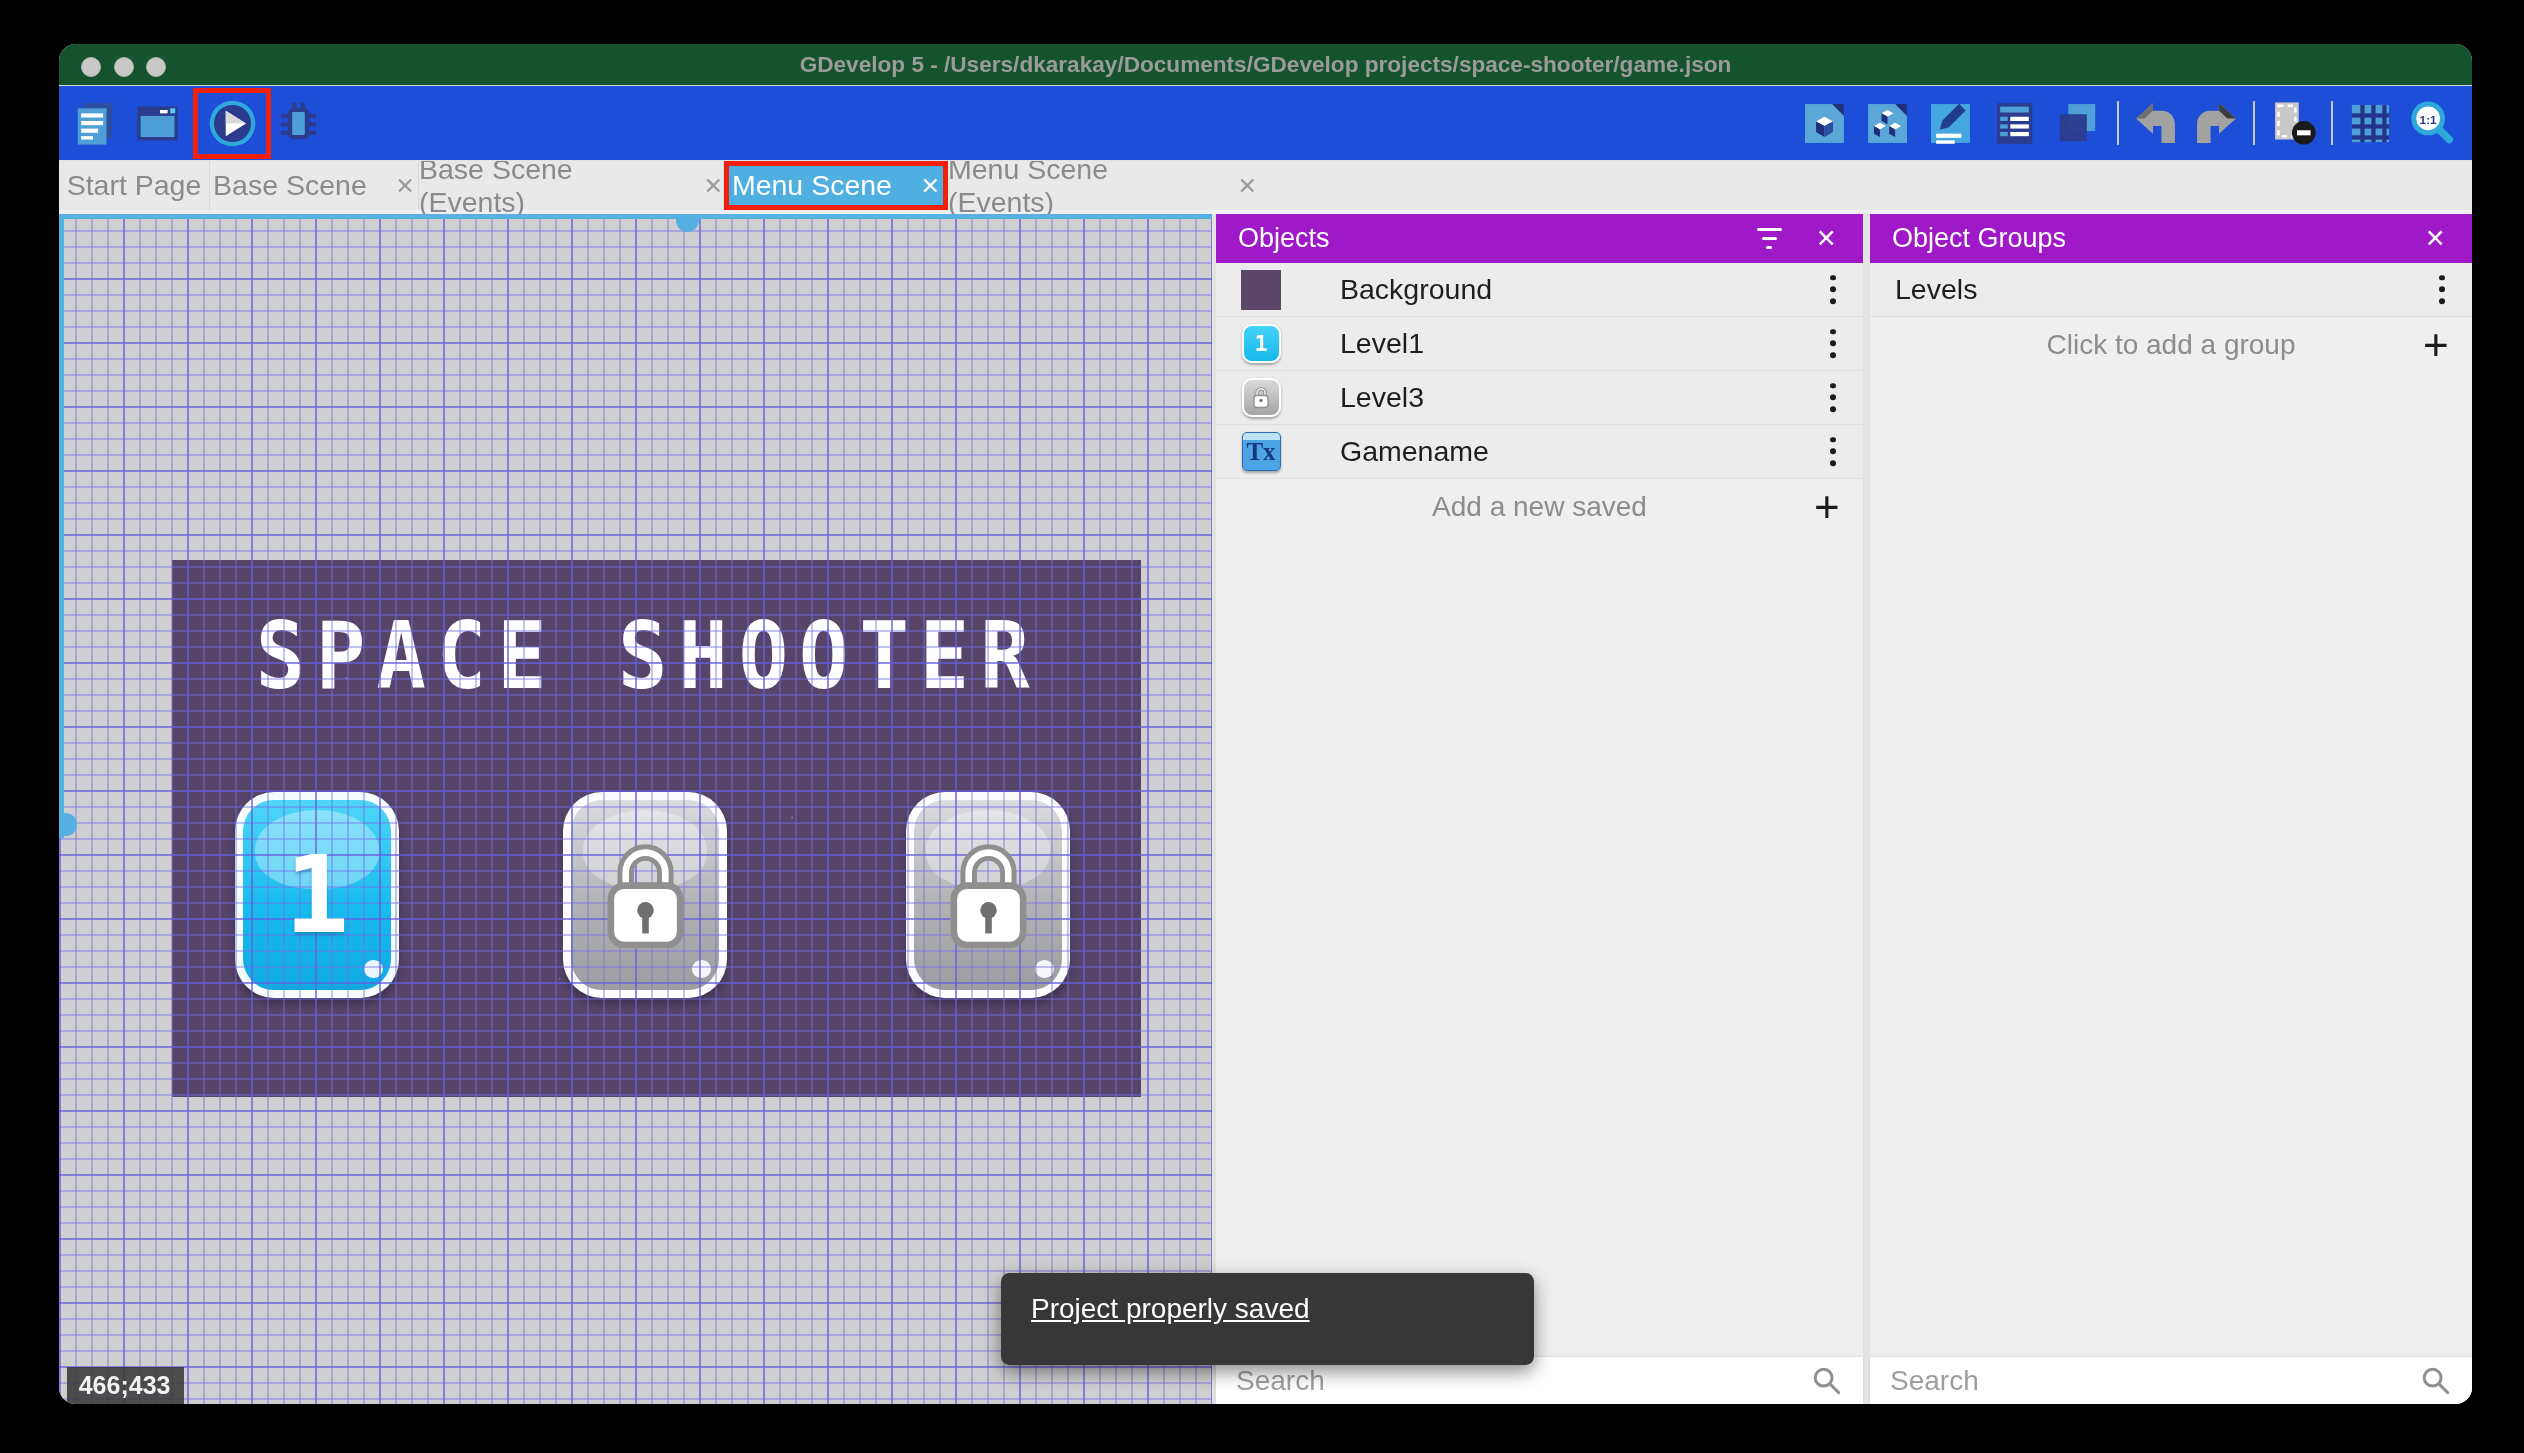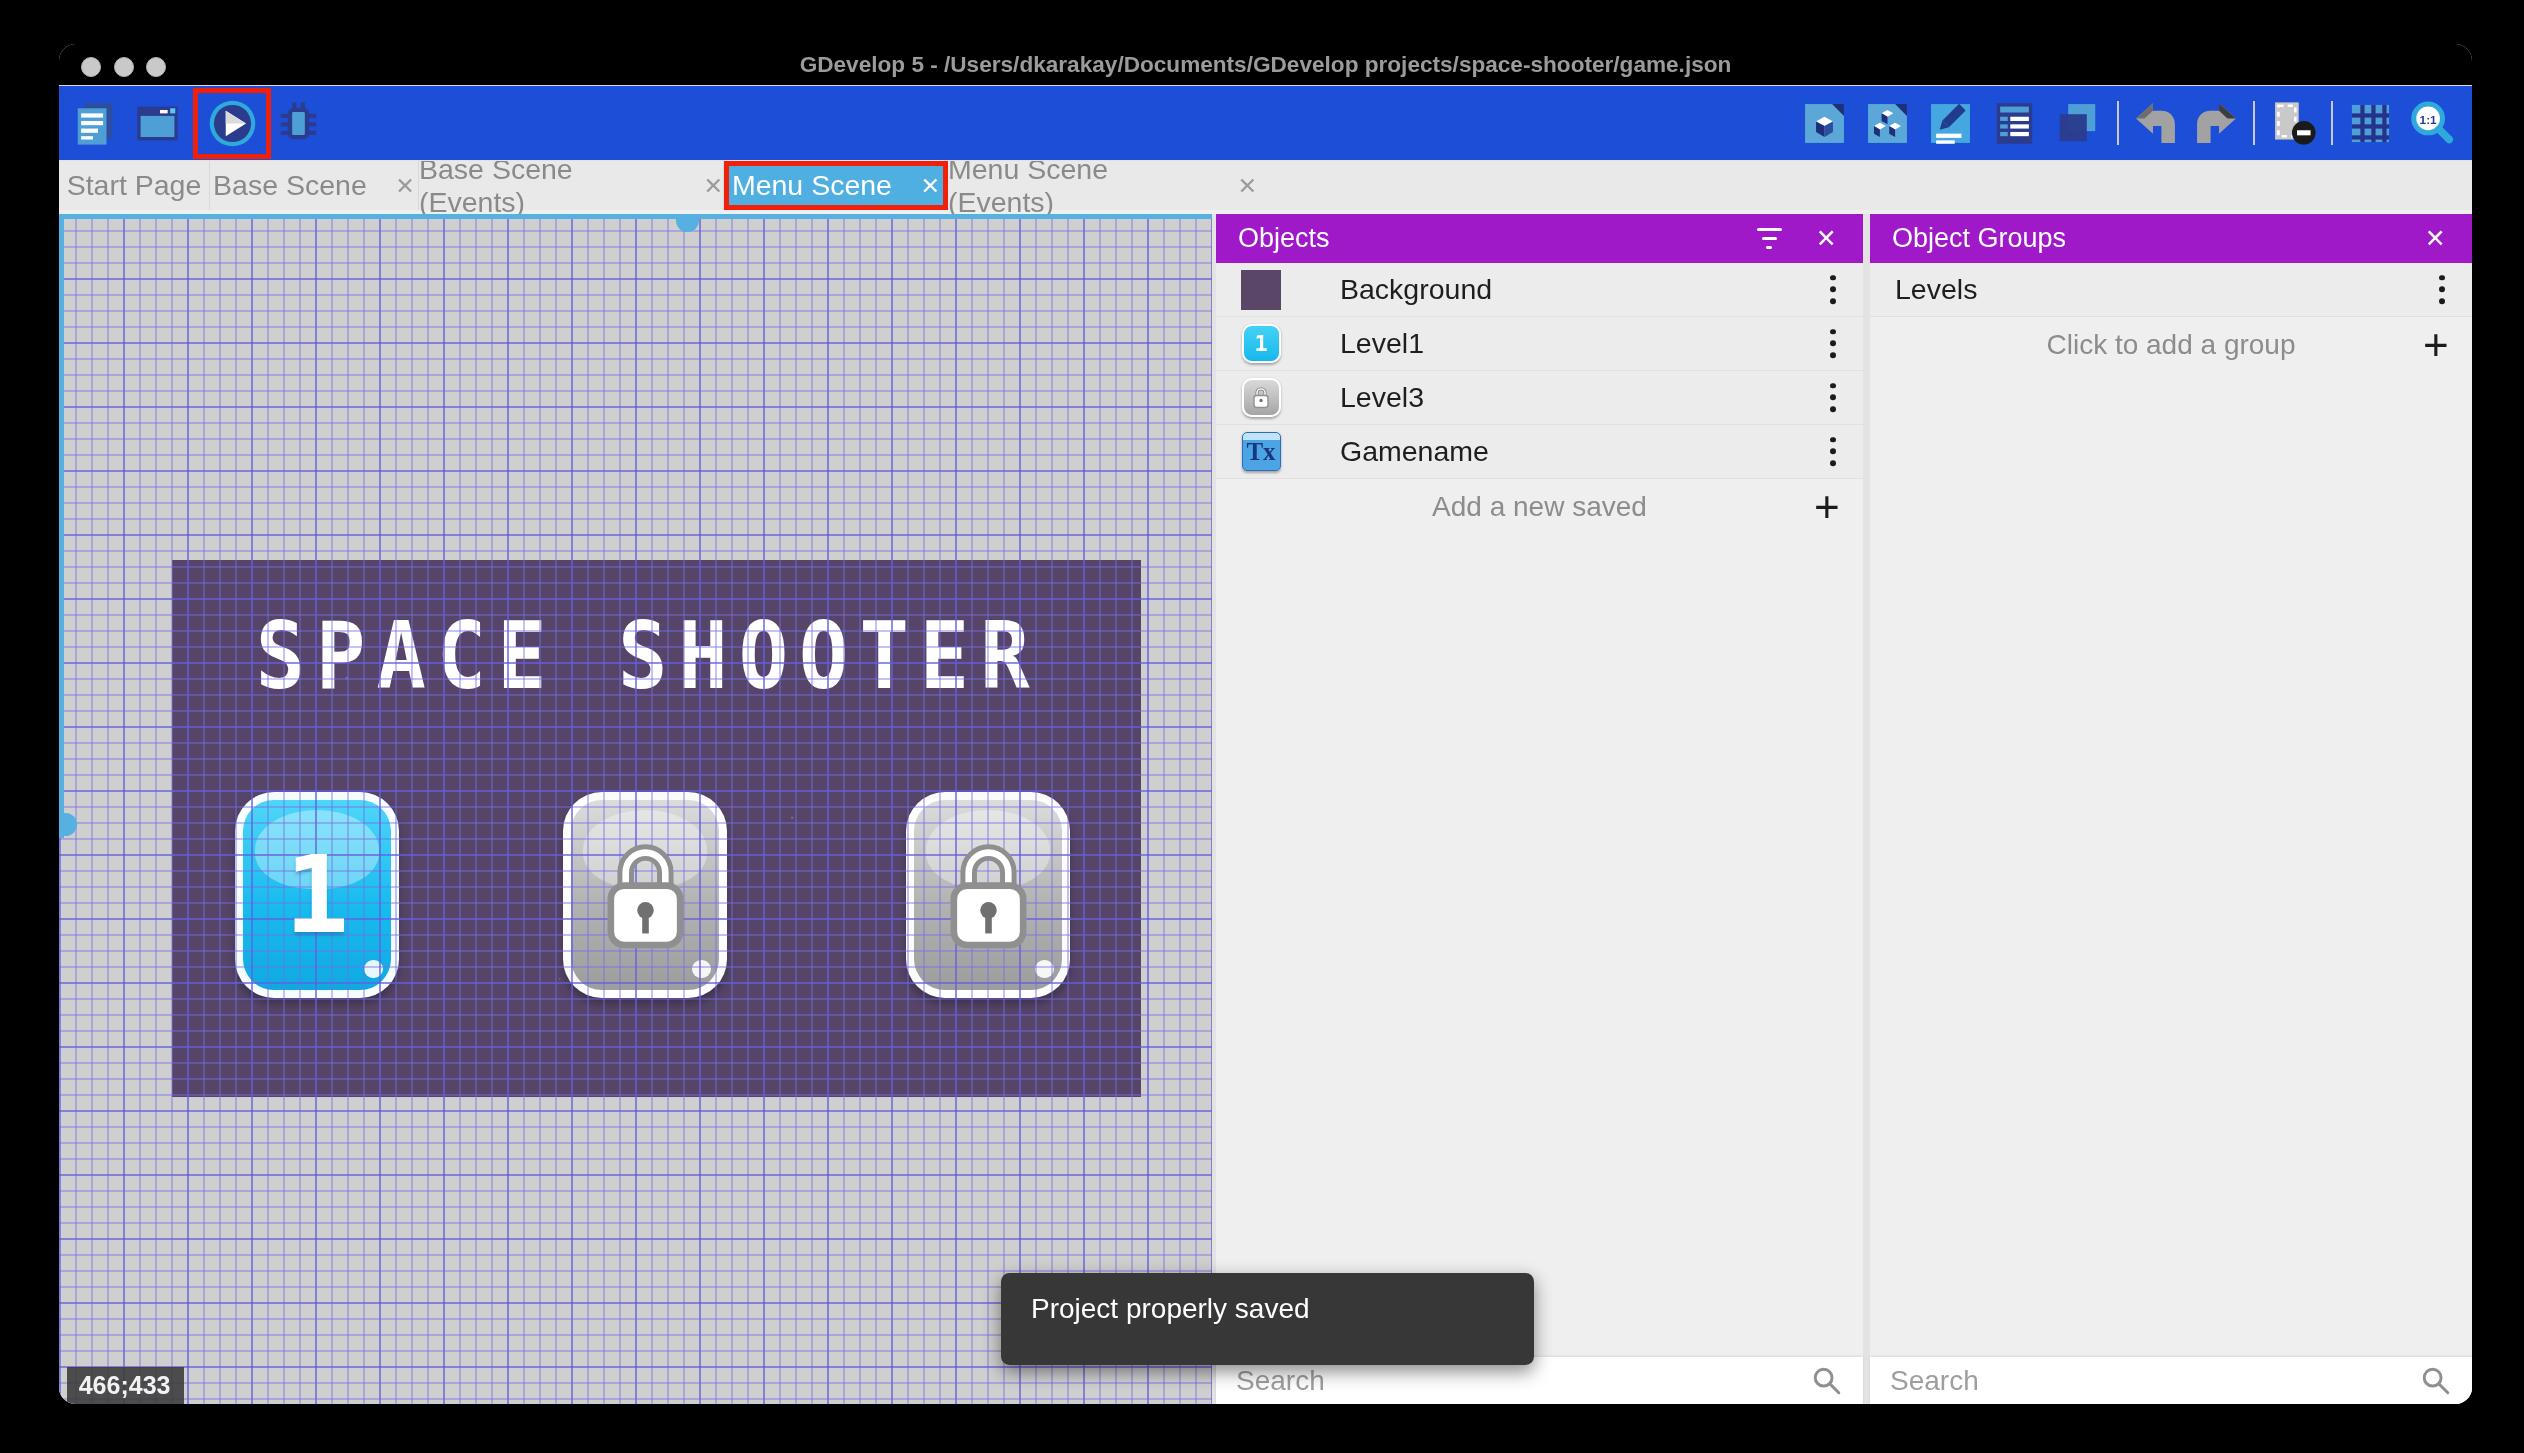--- a/index.html
+++ b/index.html
@@ -4,21 +4,21 @@
 <style>
   * { margin:0; padding:0; box-sizing:border-box; }
   html,body { width:2525px; height:1453px; background:#000; overflow:hidden;
               font-family:"Liberation Sans", sans-serif; }
 
   .window { position:absolute; left:59px; top:44px; width:2413px; height:1360px;
             background:#EFEFEF; border-radius:16.7px; overflow:hidden;
             box-shadow:0 25px 75px rgba(0,0,0,0.7); }
 
   
-  .titlebar { position:relative; height:42px; background:#000000;
+  .titlebar { position:relative; height:42px; background:#14532d;
               border-bottom:0.8px solid #D9D9D9; display:flex; align-items:center; justify-content:center; }
   .traffic { position:absolute; left:22px; top:13.4px; display:flex; gap:12.6px; }
   .light { width:20px; height:20px; border-radius:50%; background:#C9C9C9; border:0.8px solid #B2B2B2; }
   .win-title { color:#9B9B9B; font-size:22.6px; font-weight:600; }
 
   
   .toolbar { position:relative; height:75px; background:#1d4ed8; border-bottom:0.8px solid #E2E2E2; }
   .tb-icon { position:absolute; top:12.6px; width:49px; height:49px; cursor:pointer; }
   .tb-icon svg { width:100%; height:100%; display:block; }
   .play-box { position:absolute; left:134px; top:1.7px; width:78px; height:71px;
@@ -129,21 +129,21 @@
   .panel-search { position:absolute; left:0; right:0; bottom:0; height:47px; background:#FFF;
       display:flex; align-items:center; padding:0 20px; box-shadow:0 -0.8px 2.5px rgba(0,0,0,0.08); }
   .panel-search input { flex:1; border:none; outline:none; font-size:28px; color:#333;
       font-family:"Liberation Sans", sans-serif; background:transparent; }
   .panel-search input::placeholder { color:#9E9E9E; }
   .search-icon { width:32px; height:32px; flex:none; cursor:pointer; }
 
   
   .toast { position:absolute; left:942px; top:1229px; width:533px; height:92px;
       background:#373737; border-radius:8.4px; box-shadow:0 6.7px 18.4px rgba(0,0,0,0.45);
-      color:#FFF; font-size:28px; padding:20px 6px 0 30px; z-index:30; }
+      color:#FFF; font-size:28px; padding:20px 6px 0 30px; z-index:30;text-decoration:underline; }
 </style>
 </head>
 <body>
 
 <div class="window">
 
   <div class="titlebar">
     <div class="traffic">
       <span class="light"></span>
       <span class="light"></span>

